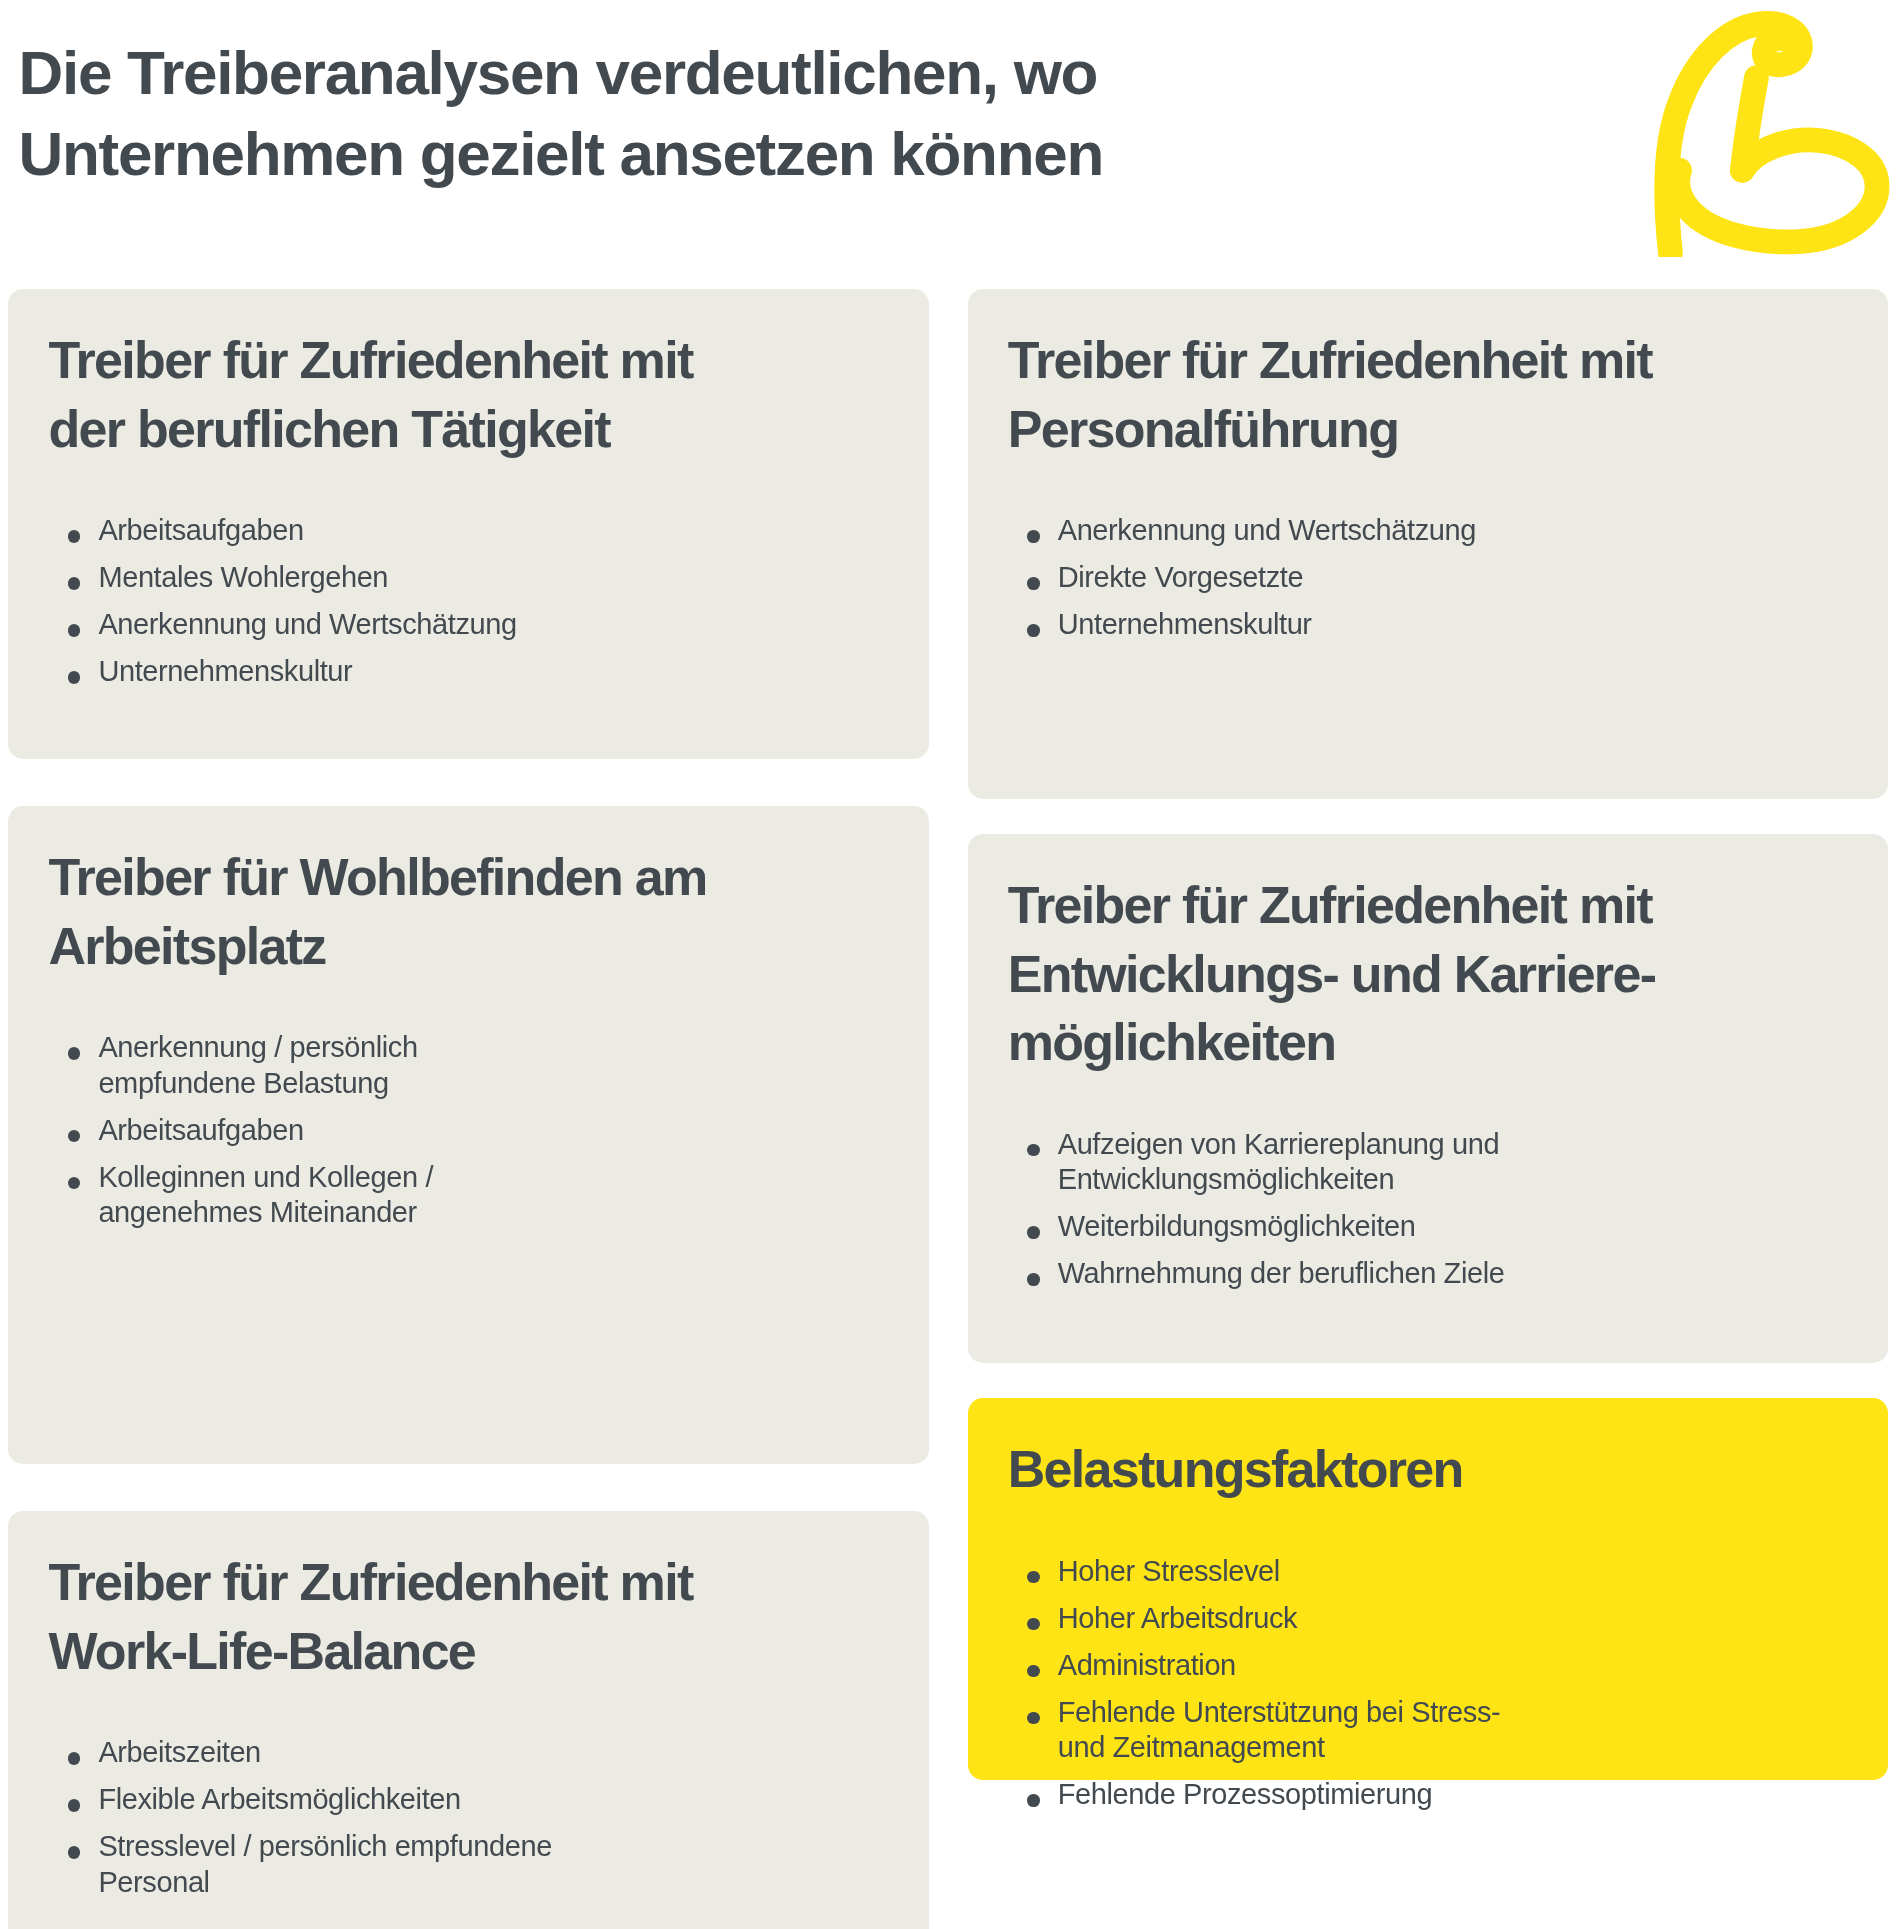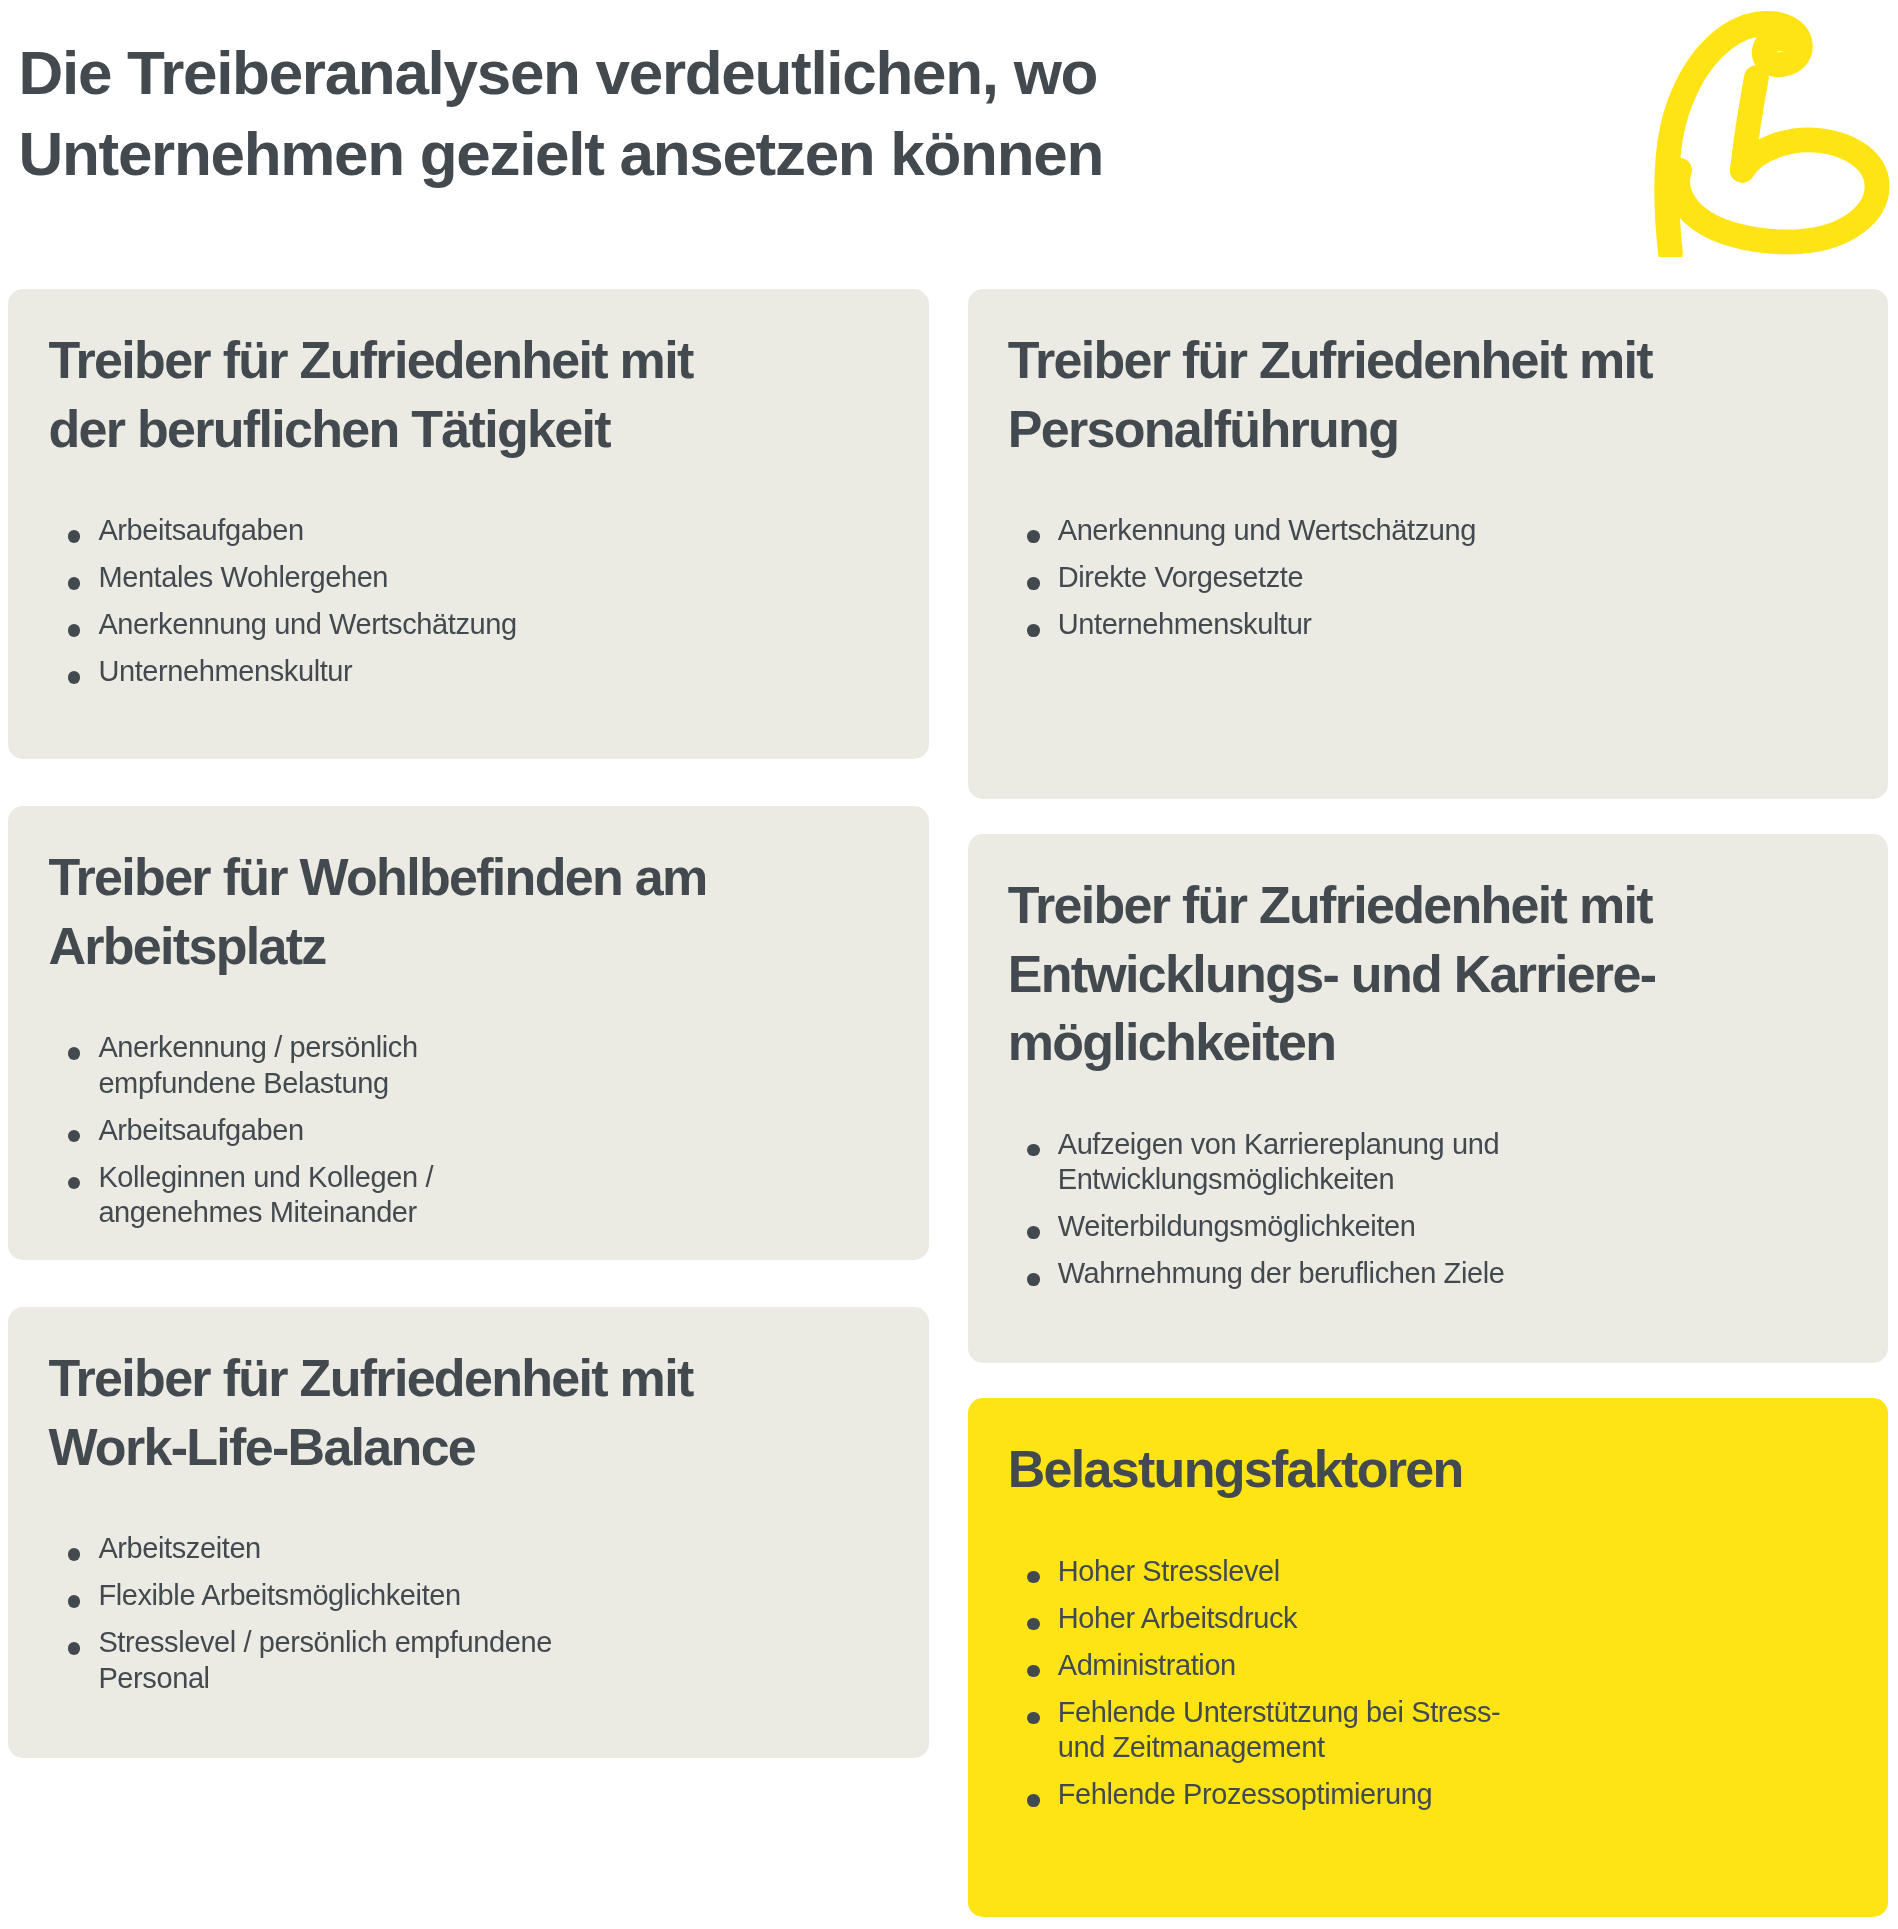--- a/index.html
+++ b/index.html
@@ -76,25 +76,25 @@
   }
   .card li::before{
     content:"";
     position:absolute;
     left:3.4px;top:17px;
     width:12.6px;height:12.6px;
     border-radius:50%;
     background:var(--ink);
   }
   .col[data-col="0"] .card:nth-child(1){height:470px;}
-  .col[data-col="0"] .card:nth-child(2){height:454px;}
+  .col[data-col="0"] .card:nth-child(2){height:658px;}
   .col[data-col="0"] .card:nth-child(3){height:451px;}
   .col[data-col="1"] .card:nth-child(1){height:510px;}
   .col[data-col="1"] .card:nth-child(2){height:529px;}
-  .col[data-col="1"] .card:nth-child(3){height:519px;}
+  .col[data-col="1"] .card:nth-child(3){height:382px;}
 </style>
 </head>
 <body>
 
 <h1 class="page-title">Die Treiberanalysen verdeutlichen, wo
 Unternehmen gezielt ansetzen können</h1>
 
 <svg class="arm-icon" viewBox="0 0 312 305" aria-hidden="true">
   <path d="M44 300 C36 228 38 162 56 117 C76 64 112 29 150 23 C178 19 198 30 201 47 C203 60 193 70 179 72 C165 74 155 65 158 54 C160 44 170 39 181 41"></path>
   <path d="M148 88 C141 126 135 164 131 200"></path>

